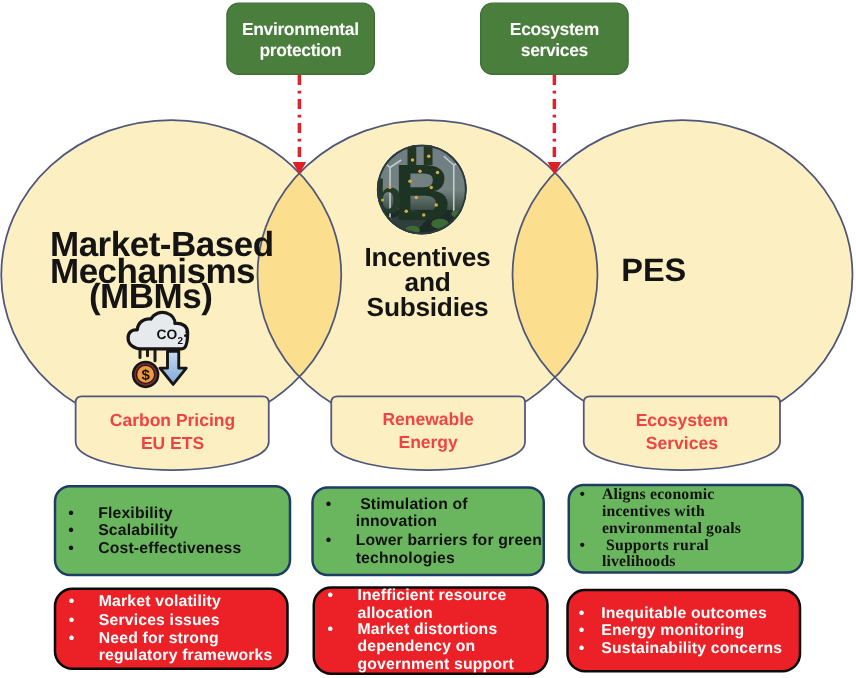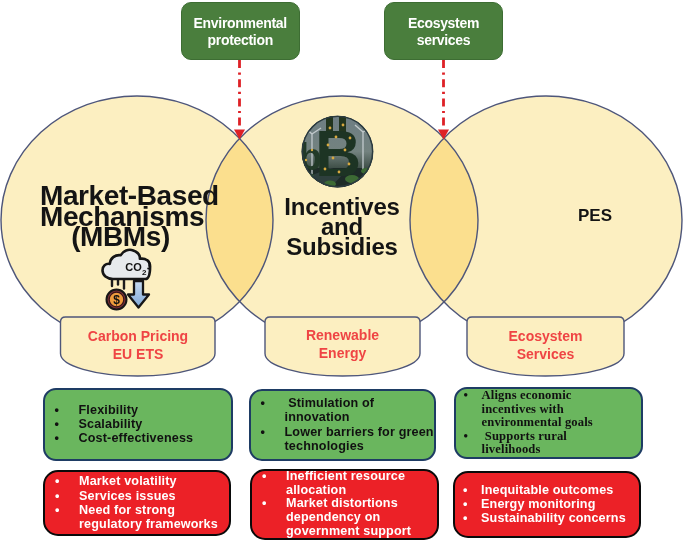--- a/index.html
+++ b/index.html
@@ -147,22 +147,22 @@
     <circle cx="116.5" cy="297" r="10" fill="#7a3038" stroke="#161616" stroke-width="2"></circle>
     <circle cx="116.5" cy="297" r="7.3" fill="#ef9b3d" stroke="#3a1518" stroke-width="1.2"></circle>
     <text x="116.5" y="301.8" font-size="12" font-weight="bold" fill="#111" text-anchor="middle" font-family="Liberation Sans">$</text>
   </g>
 </svg>
 
 <div class="abs topbox" style="left:180.5px;top:2px;width:119.5px;height:57.5px;">Environmental<br>protection</div>
 <div class="abs topbox" style="left:384px;top:2px;width:119px;height:57.5px;">Ecosystem<br>services</div>
 
 <div class="abs title" style="left:40px;top:186px;width:161px;font-size:28px;letter-spacing:-0.4px;line-height:20.5px;">Market‑Based<br>Mechanisms<br>(MBMs)</div>
-<div class="abs title" style="left:262px;top:197px;width:160px;font-size:24px;letter-spacing:-0.2px;line-height:20px;">Incentives<br>and<br>Subsidies</div>
-<div class="abs title" style="left:492px;top:205px;width:120px;font-size:17px;line-height:22px;text-align:right;">PES</div>
+<div class="abs title" style="left:262px;top:197px;width:160px;font-size:21px;letter-spacing:-0.2px;line-height:20px;">Incentives<br>and<br>Subsidies</div>
+<div class="abs title" style="left:463px;top:205px;width:120px;font-size:26px;line-height:22px;">PES</div>
 
 <div class="abs lbl" style="left:61px;top:326.5px;width:154px;">Carbon Pricing<br>EU ETS</div>
 <div class="abs lbl" style="left:265px;top:325.5px;width:155px;">Renewable<br>Energy</div>
 <div class="abs lbl" style="left:467px;top:326.5px;width:157px;">Ecosystem<br>Services</div>
 
 <div class="abs bbox green" style="left:42.5px;top:387.5px;width:190px;height:73.5px;">
   <ul style="width:100%">
     <li>Flexibility</li>
     <li>Scalability</li>
     <li>Cost-effectiveness</li>

